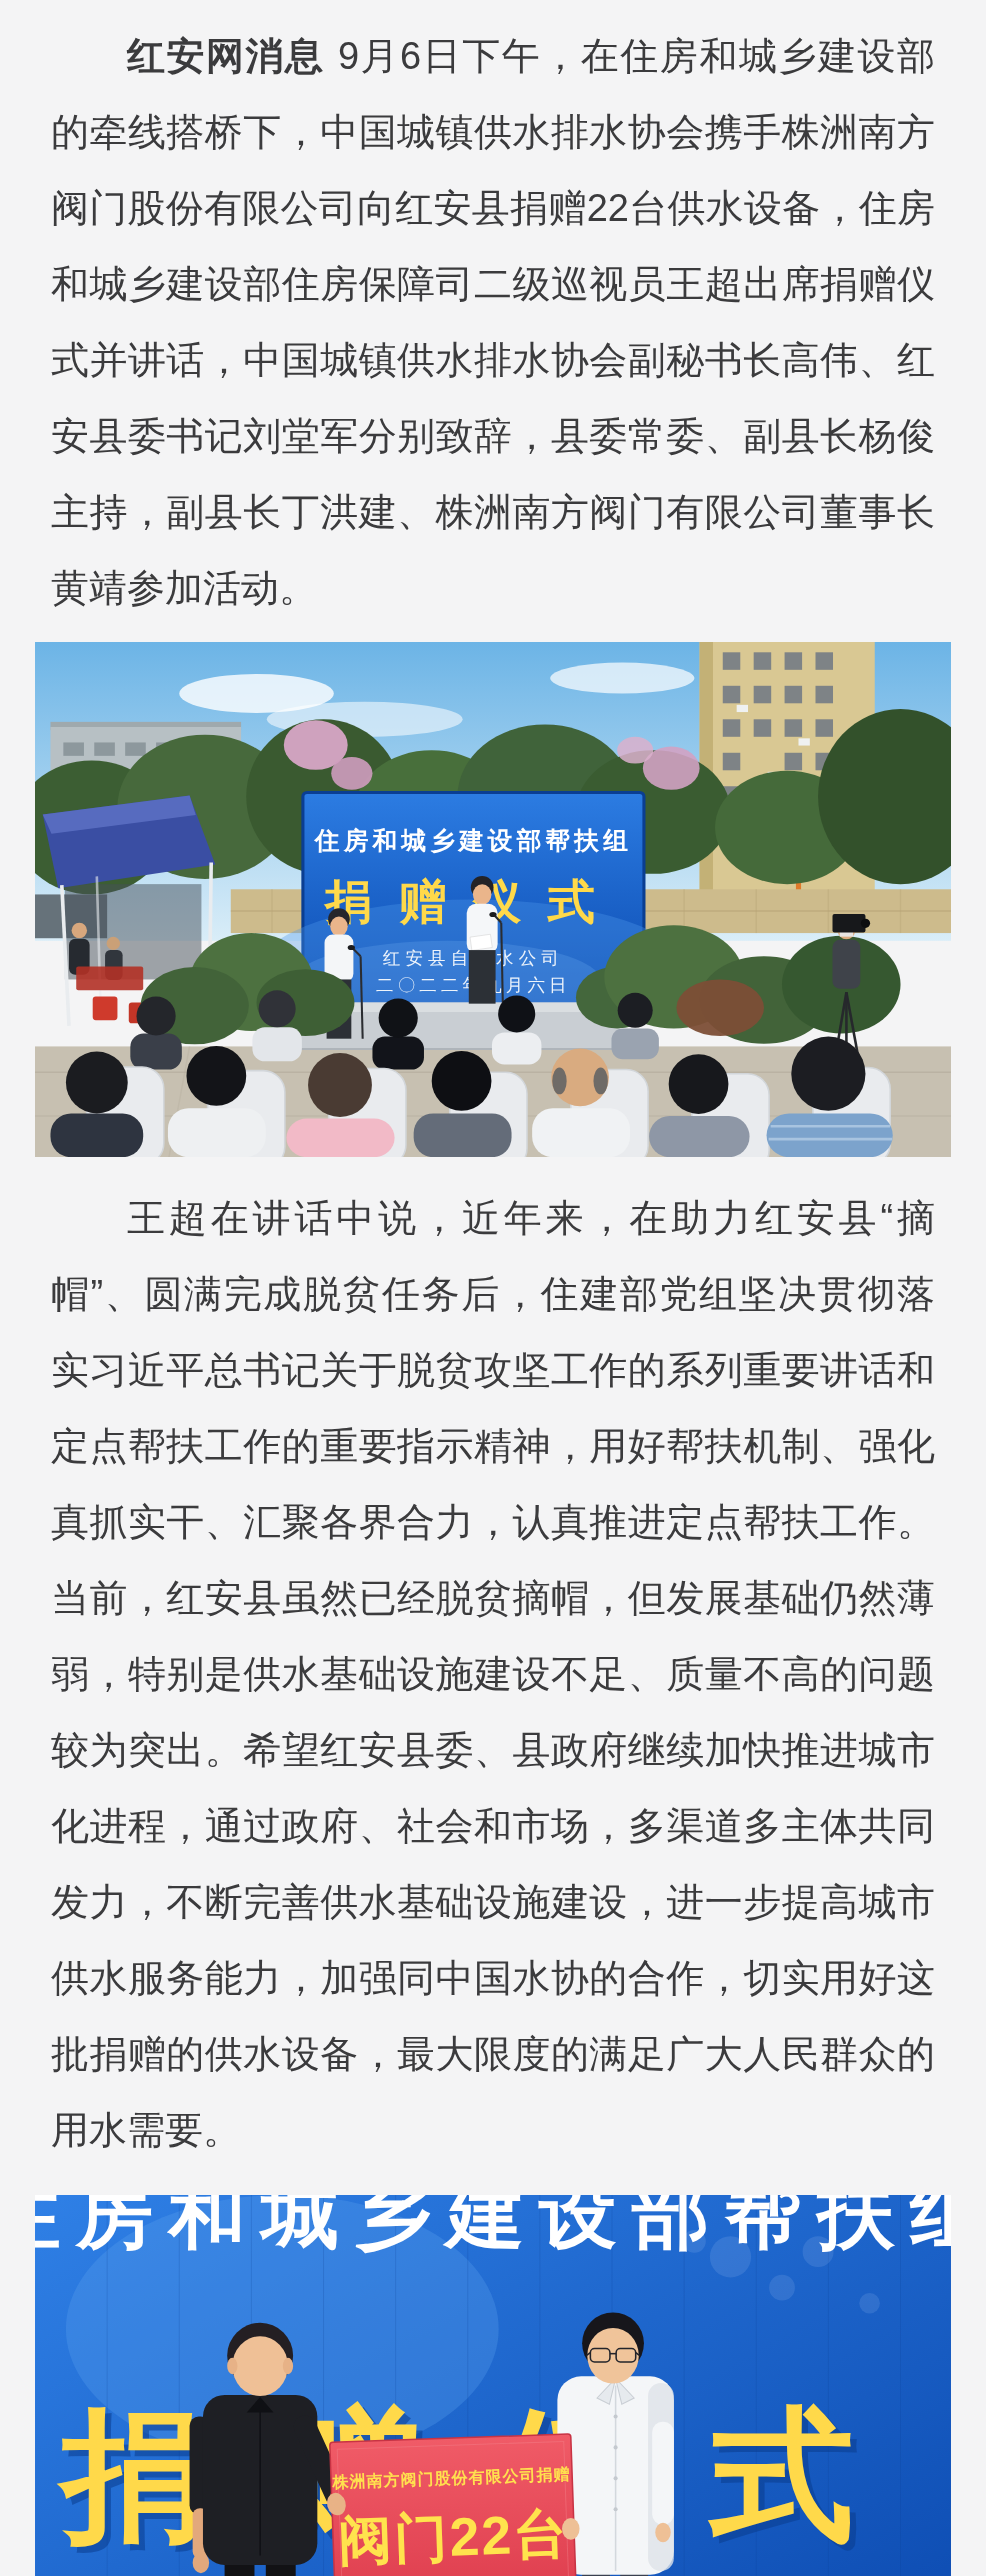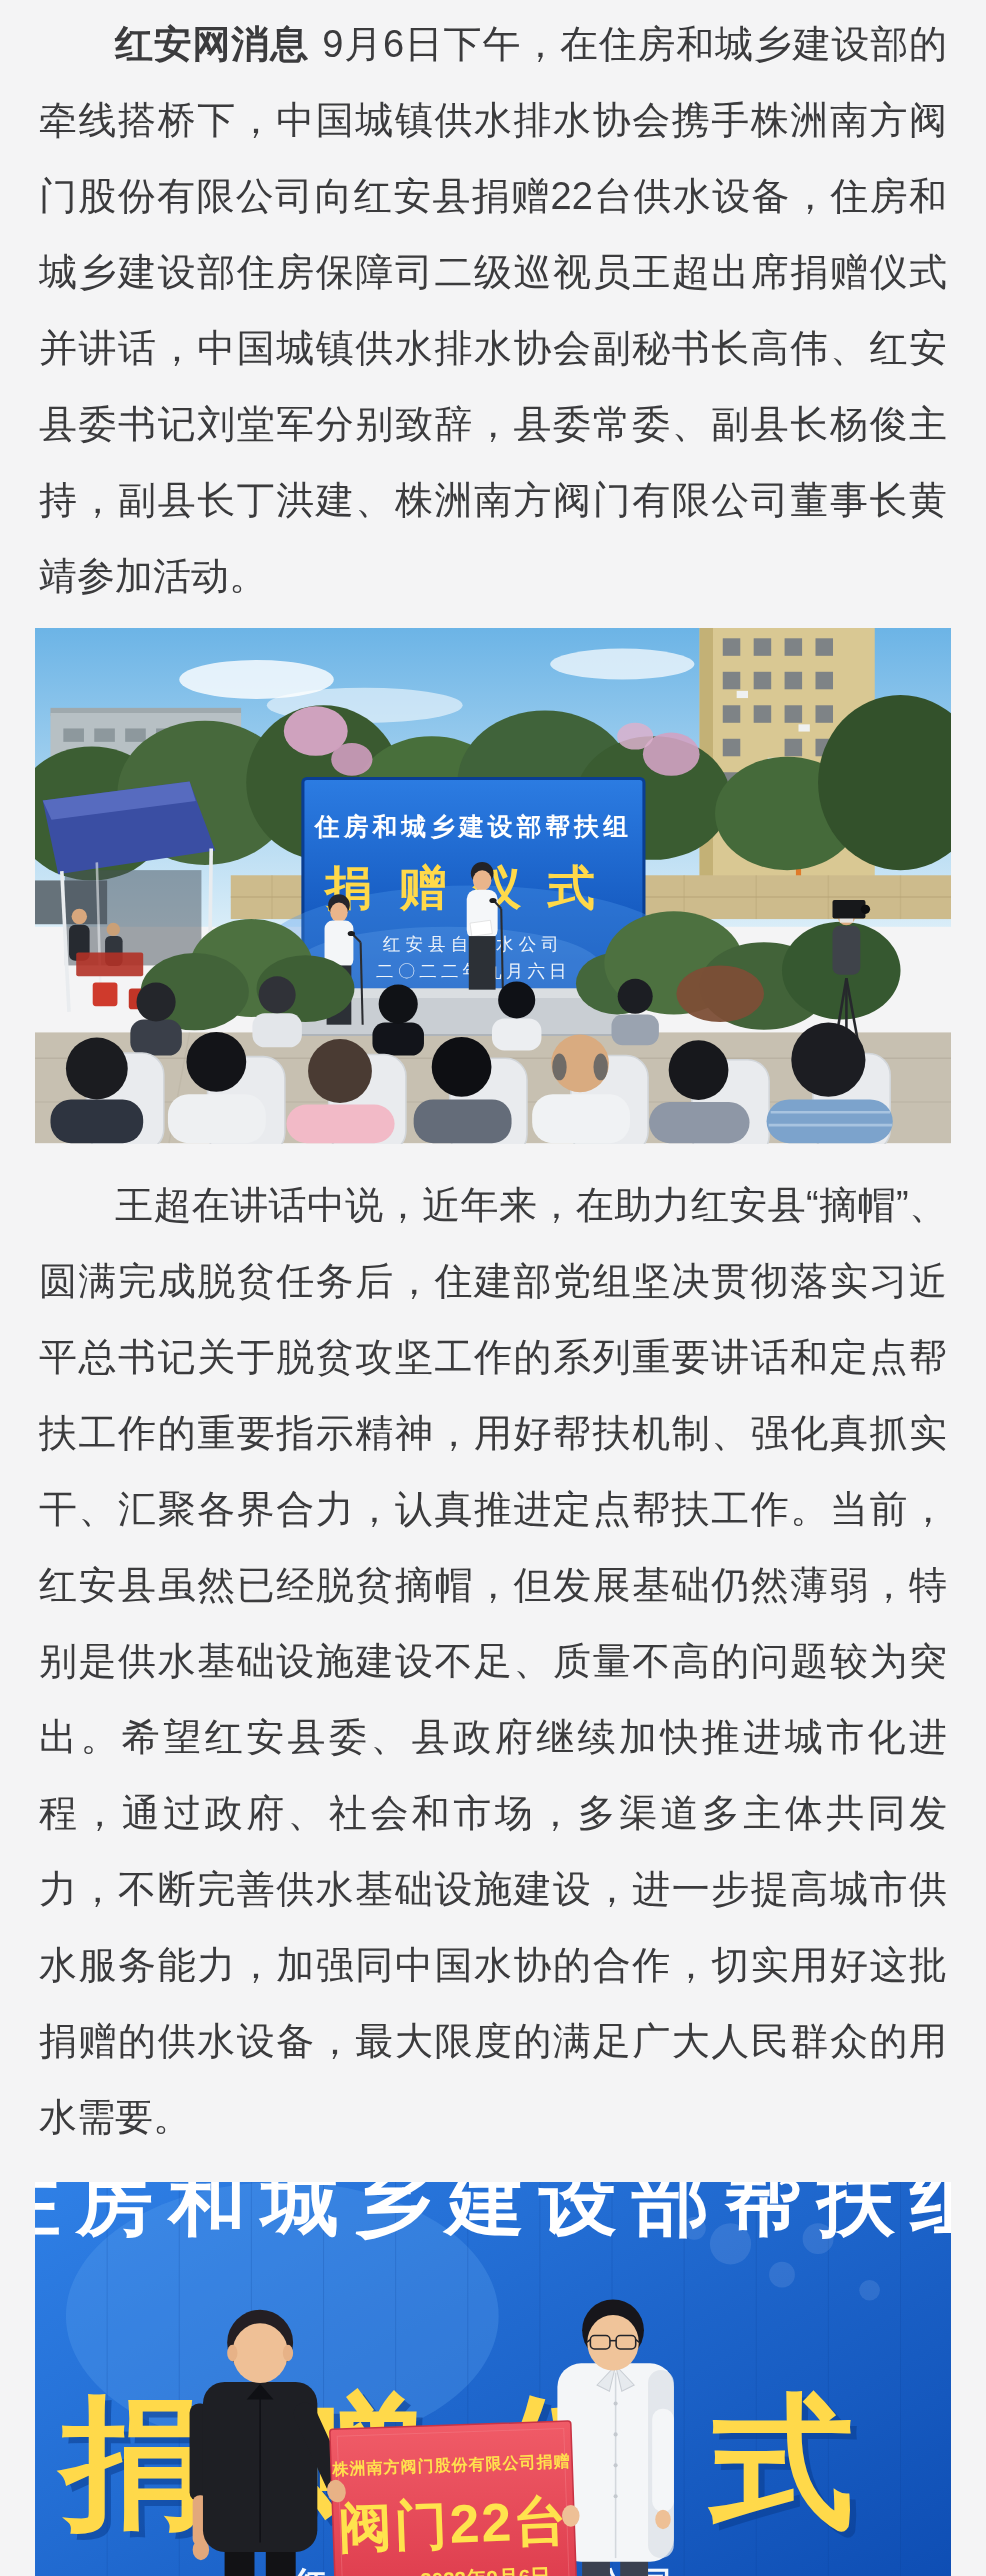--- a/index.html
+++ b/index.html
@@ -8,21 +8,21 @@
     background:#f4f4f5;
     color:#3b3b3d;
     font-family:"Liberation Sans","DejaVu Sans",sans-serif;
   }
   .page{padding:2.1px 35px 9.3px;}
   .para{
     font-size:38px;
     line-height:76px;
     text-align:justify;
     text-indent:2em;
-    margin:4px;
+    margin:16px;
     word-break:break-all;
   }
   .lead{font-weight:700;margin-right:.35em;}
   figure.photo{margin:14.4px 0 23px;padding:0;}
   figure.photo.second{margin:27px 0 32px;}
   figure.photo svg{display:block;width:100%;height:auto;}
 </style>
 </head>
 <body>
 

